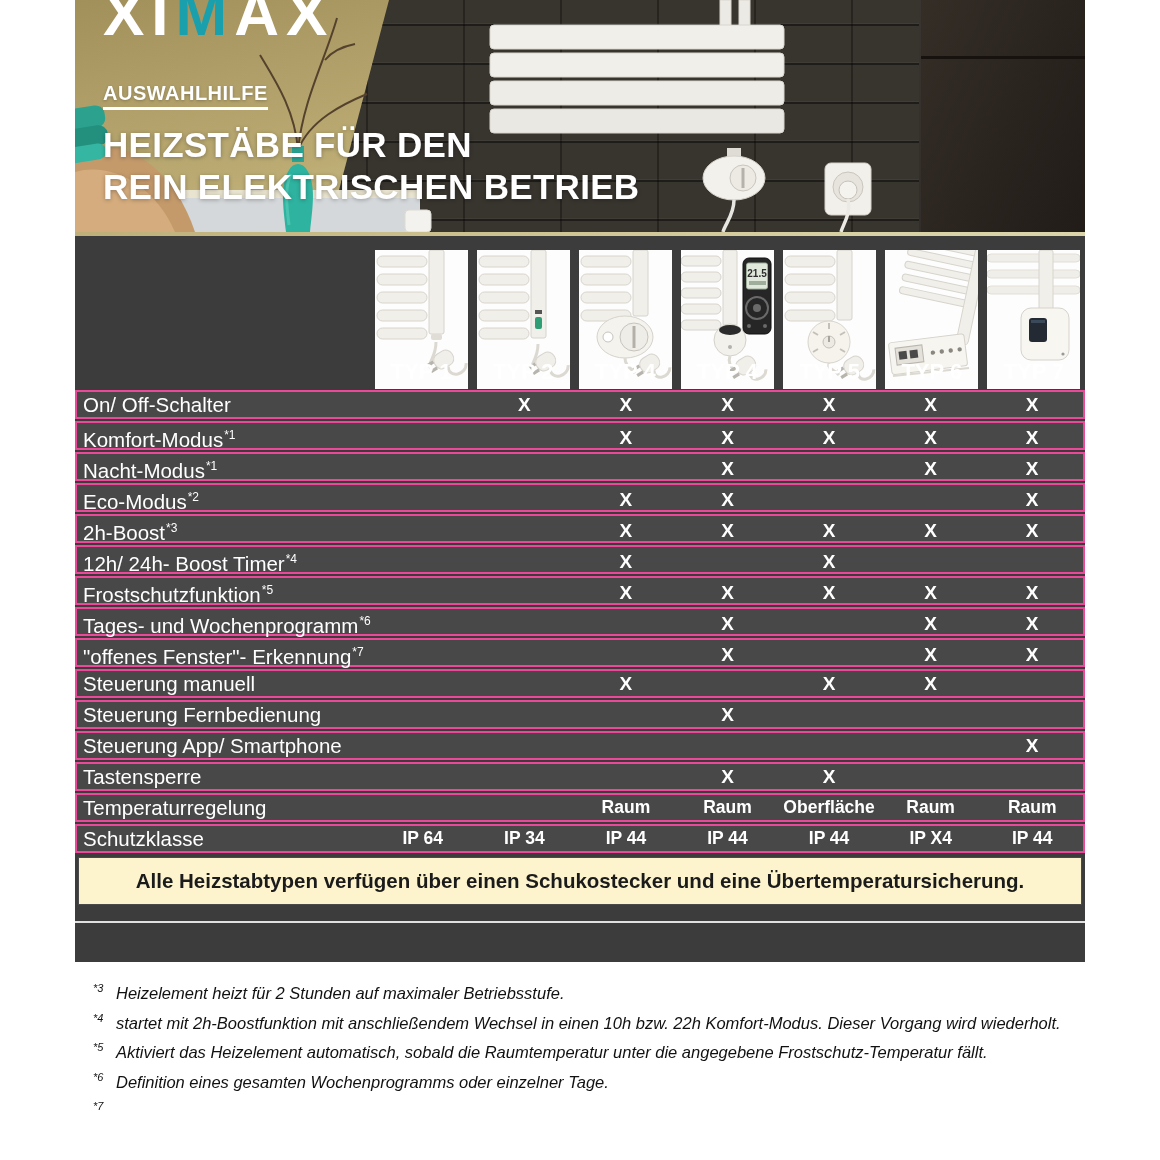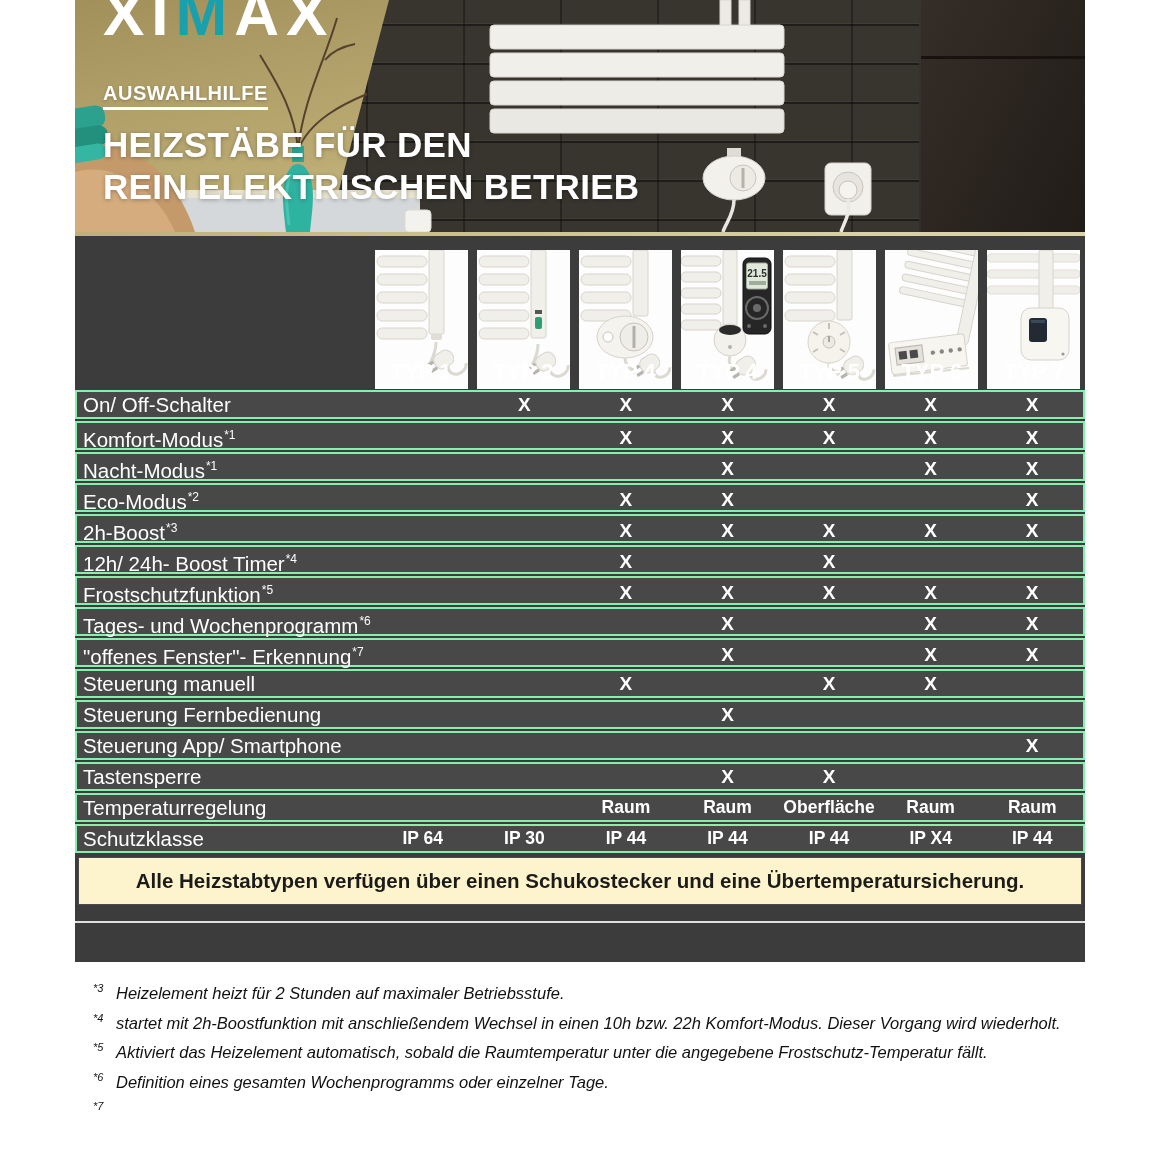--- a/index.html
+++ b/index.html
@@ -34,21 +34,21 @@
   .grid7{display:grid;grid-template-columns:295px repeat(7,1fr);}
   .tilesrow{height:104px;align-items:center;}
   .tilebox{width:93px;height:139px;background:#fdfdfd;margin:0 auto;overflow:hidden;}
   .prod{display:block;width:93px;height:139px;}
   .prod .metal{fill:#f1efe9;stroke:#d7d4cd;stroke-width:1;}
   .prod .cable{fill:none;stroke:#dcd9d2;stroke-width:3;}
   .typlabels{height:36px;align-items:center;}
   .typlabel{color:#fff;font-weight:bold;font-size:22px;text-align:center;}
 
   .trow{display:grid;grid-template-columns:295px repeat(7,1fr);height:25px;background:#484848;
-        border:2px solid #86efac;margin-bottom:2px;align-items:center;}
+        border:2px solid #ec4899;margin-bottom:2px;align-items:center;}
   .tlabel{color:#fff;font-size:20.5px;padding-left:6px;white-space:nowrap;line-height:25px;}
   .tlabel sup{font-size:12px;margin-left:1px;}
   .tcell{color:#fff;text-align:center;font-weight:bold;font-size:19px;line-height:25px;}
   .tcell.vtext{font-size:17.5px;}
 
   .notebar{margin:4px 3px 16px 3px;height:46px;background:#fdf4cd;border:1px solid #4a4a4a;
            display:flex;align-items:center;justify-content:center;
            font-weight:bold;font-size:20.5px;color:#1b1b1b;}
   .bottomsep{margin-top:4px;border-top:2px solid #e0e0e0;height:12px;}
 
@@ -445,21 +445,21 @@
             <div class="tcell vtext"></div>
             <div class="tcell vtext">Raum</div>
             <div class="tcell vtext">Raum</div>
             <div class="tcell vtext">Oberfläche</div>
             <div class="tcell vtext">Raum</div>
             <div class="tcell vtext">Raum</div>
           </div>
           <div class="trow">
             <div class="tlabel">Schutzklasse</div>
             <div class="tcell vtext">IP 64</div>
-            <div class="tcell vtext">IP 30</div>
+            <div class="tcell vtext">IP 34</div>
             <div class="tcell vtext">IP 44</div>
             <div class="tcell vtext">IP 44</div>
             <div class="tcell vtext">IP 44</div>
             <div class="tcell vtext">IP X4</div>
             <div class="tcell vtext">IP 44</div>
           </div>
         </div>
 
     <div class="notebar">Alle Heizstabtypen verfügen über einen Schukostecker und eine Übertemperatursicherung.</div>
     <div class="bottomsep"></div>

